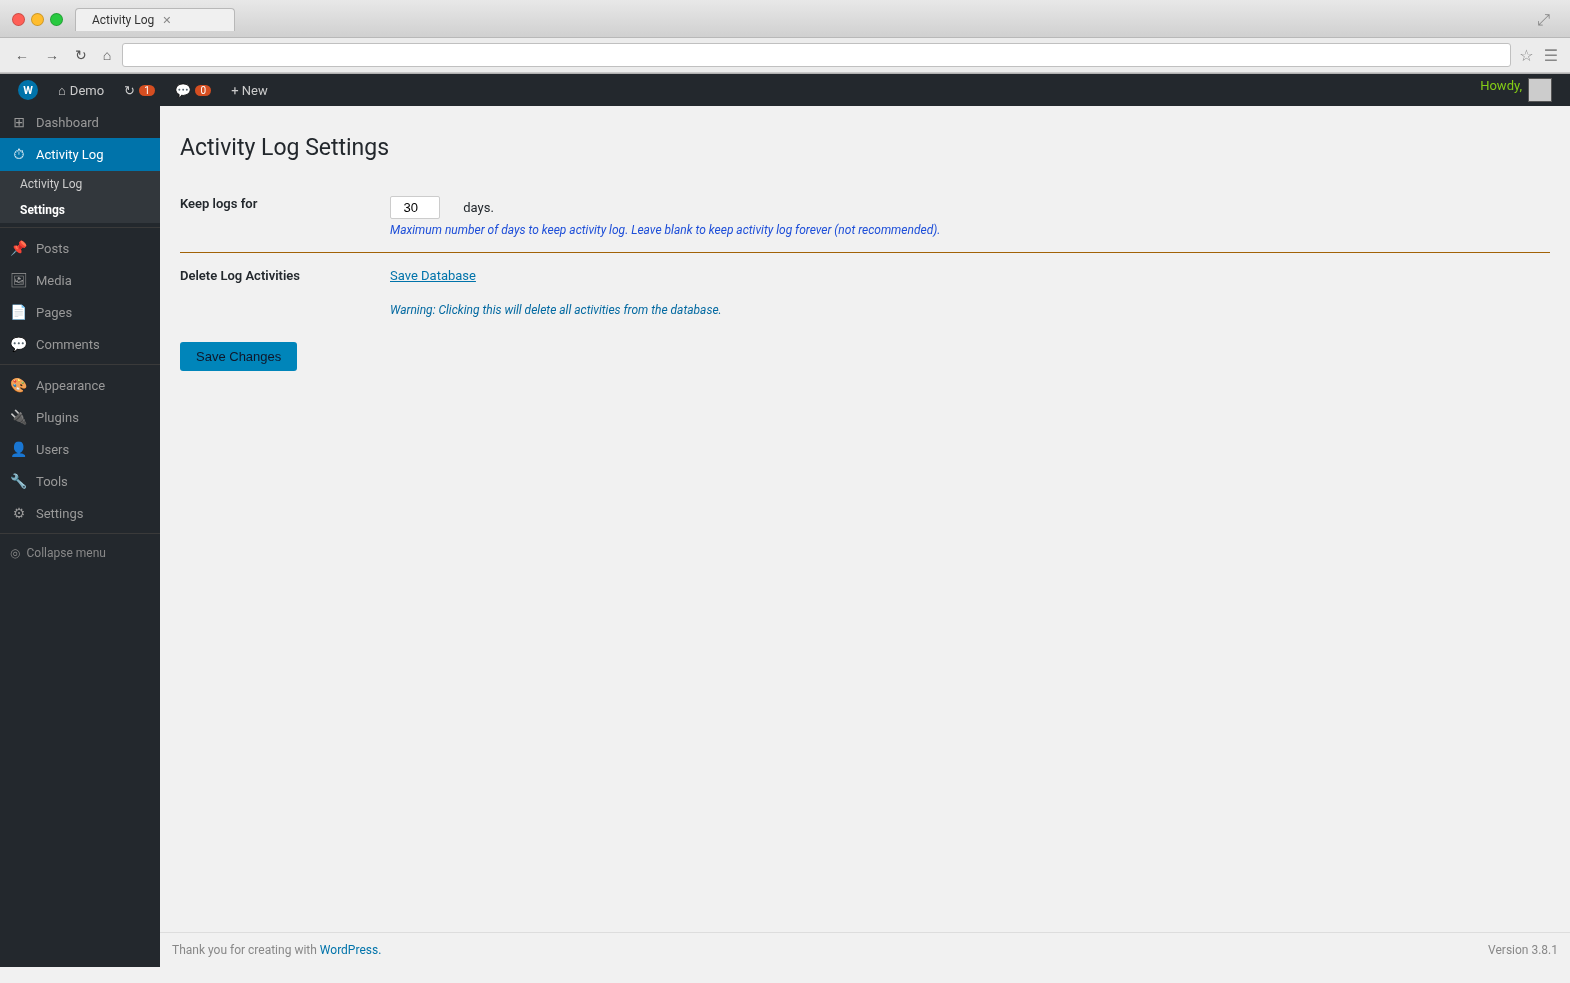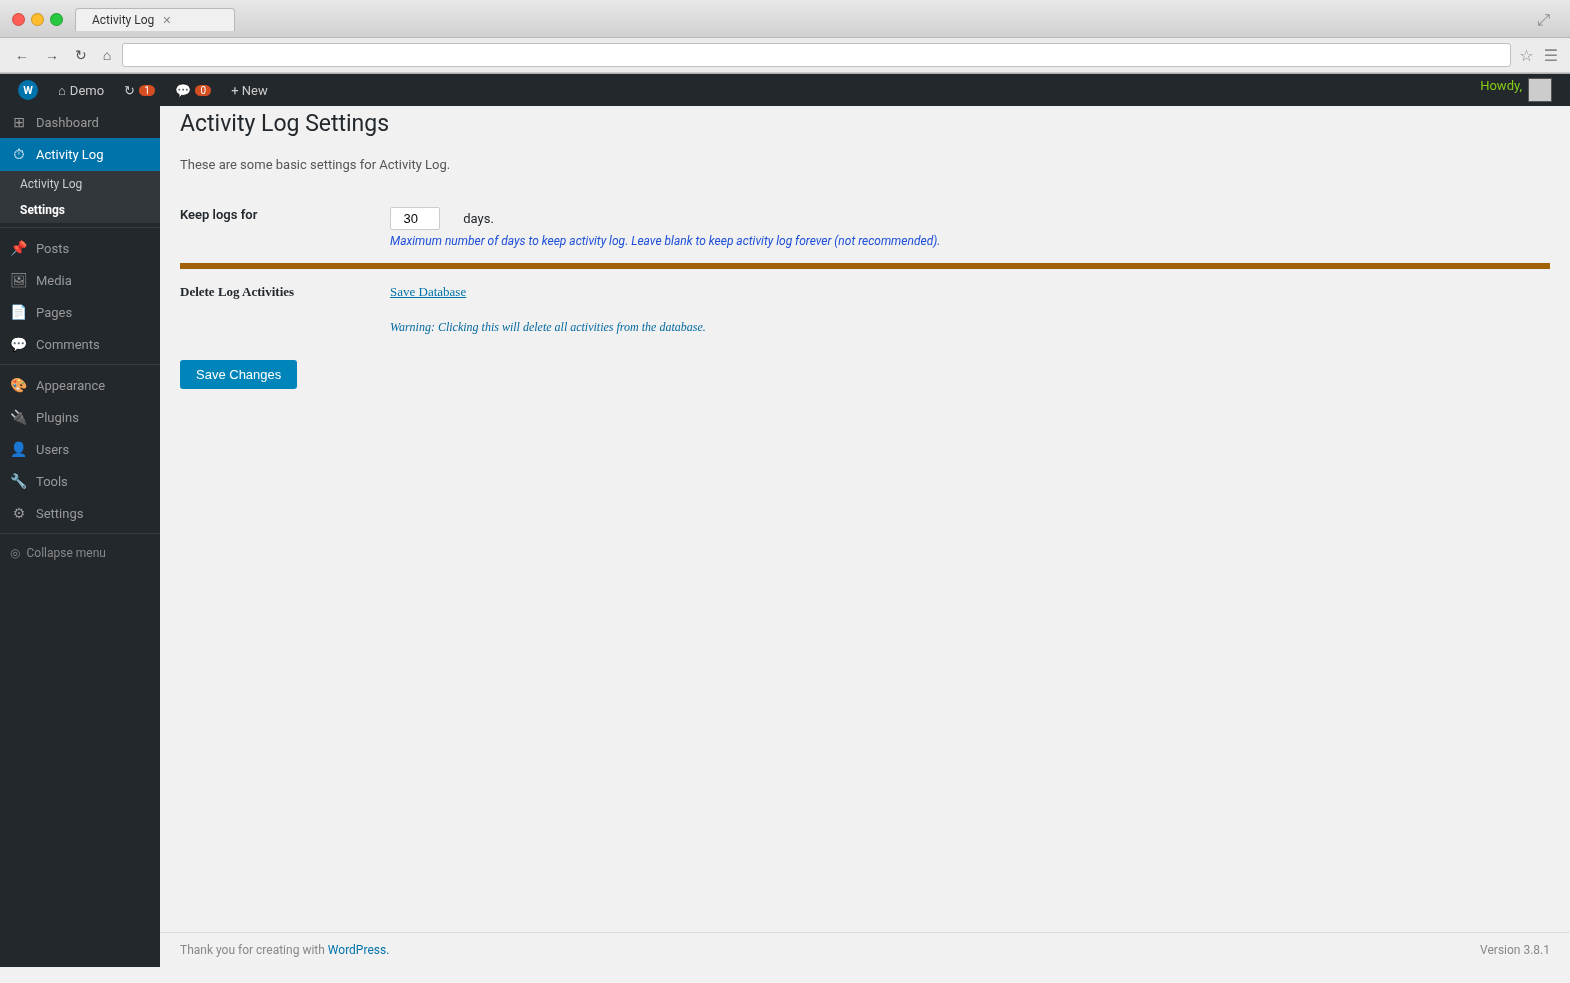--- a/index.html
+++ b/index.html
@@ -132,21 +132,21 @@
     .sidebar-submenu .sidebar-item { padding: 6px 10px 6px 20px; font-size: 12px; color: #ccc; }
     .sidebar-submenu .sidebar-item.active-sub { color: white; font-weight: bold; }
     .sidebar-divider { height: 1px; background: #3a3a3a; margin: 4px 0; }
     .collapse-menu { color: #888; font-size: 12px; padding: 8px 10px; cursor: pointer; display: flex; align-items: center; gap: 6px; }
 
     
     .wp-main {
       flex: 1;
       background: #f1f1f1;
       overflow-y: auto;
-      padding: 4px 20px 20px 20px;
+      padding: 28px 20px 20px 20px;
     }
     .page-title {
       font-size: 23px;
       font-weight: 400;
       color: #23282d;
       margin-bottom: 20px;
     }
     .section-title {
       font-size: 14px;
       font-weight: 600;
@@ -164,22 +164,21 @@
       padding: 15px 10px 15px 0;
       font-weight: 600;
       color: #23282d;
       text-align: left;
       width: 200px;
       font-size: 13px;
     }
     .form-table td { padding: 15px 10px; }
     .form-table tr + tr th,
     .form-table tr + tr td {
-      border-top: 6px solid #a16207;
-      font-family: Liberation Serif, serif;
+      border-top: 1px solid #a16207;
     }
     .number-input {
       width: 50px;
       padding: 3px 6px;
       border: 1px solid #ccc;
       border-radius: 2px;
       font-size: 13px;
       background: white;
       text-align: right;
     }
@@ -198,34 +197,34 @@
     }
     .delete-warning {
       color: #0369a1;
       font-style: italic;
       font-size: 12px;
       margin-top: 20px;
       display: block;
     }
     .save-btn {
       background: #0085ba;
-      color: #ffffff;
+      color: #0f172a;
       border: none;
       padding: 7px 16px;
       border-radius: 3px;
       cursor: pointer;
       font-size: 13px;
       margin-top: 10px;
     }
 
     
     .wp-footer {
       background: #f1f1f1;
       border-top: 1px solid #ddd;
-      padding: 10px 20px;
+      padding: 10px 12px;
       display: flex;
       justify-content: space-between;
       align-items: center;
       font-size: 12px;
       color: #888;
     }
     .wp-footer a { color: #0073aa; text-decoration: none; }
 
     .days-label { font-size: 13px; color: #23282d; margin-left: 20px; }
   </style>
@@ -349,21 +348,20 @@
       <span>◎</span>
       <span>Collapse menu</span>
     </div>
   </div>
 
   <div style="flex:1; display:flex; flex-direction:column;">
     <div class="wp-main">
       <h1 class="page-title">Activity Log Settings</h1>
 
       <div>
-        <p class="section-desc">These are some basic settings for Activity Log.</p>
 
         <table class="form-table">
           <tbody>
             <tr>
               <th>Keep logs for</th>
               <td>
                 <input type="number" class="number-input" value="30" style="">
                 <span class="days-label">days.</span>
                 <span class="field-hint">Maximum number of days to keep activity log. Leave blank to keep activity log forever (not recommended).</span>
               </td>

